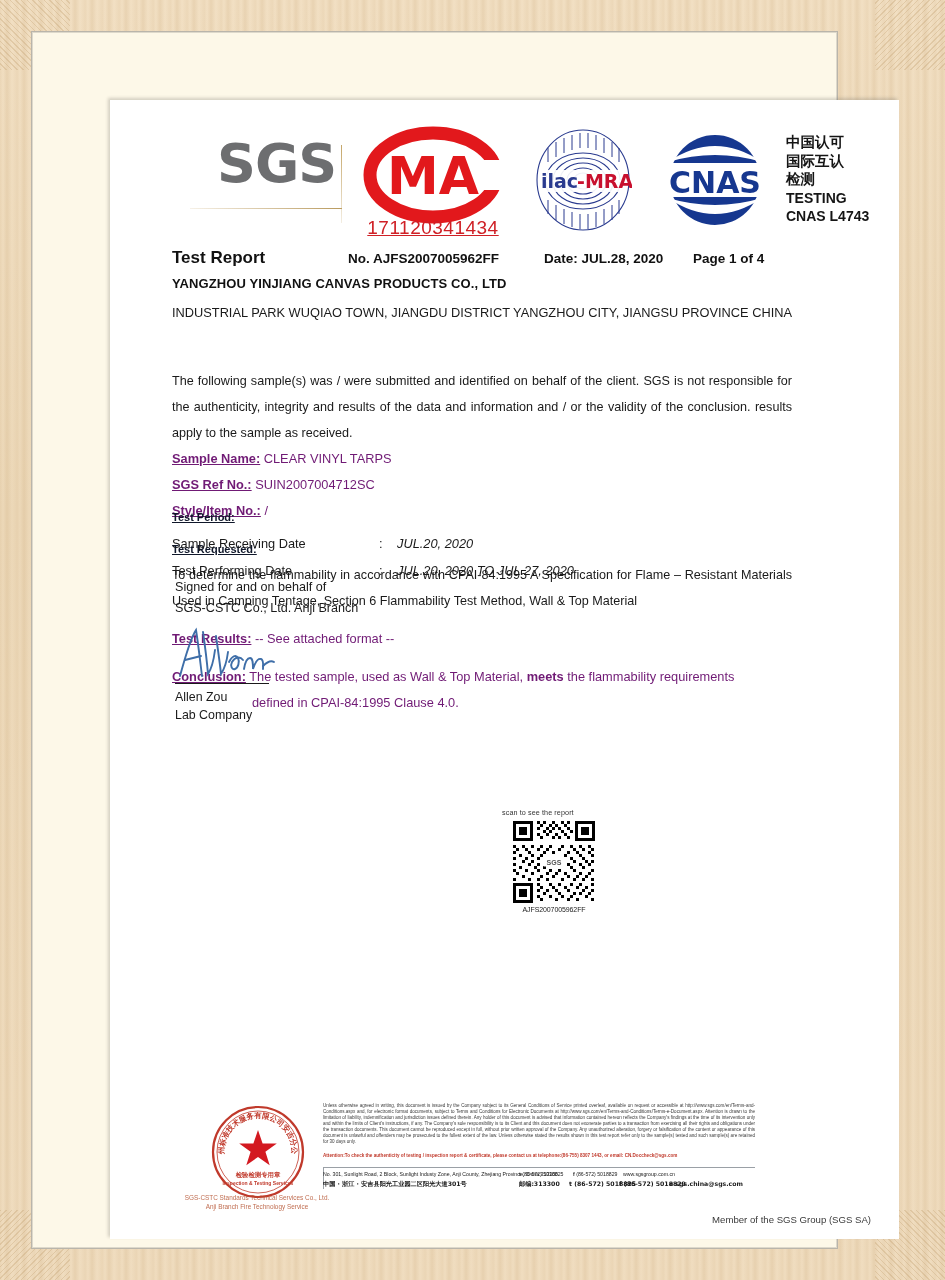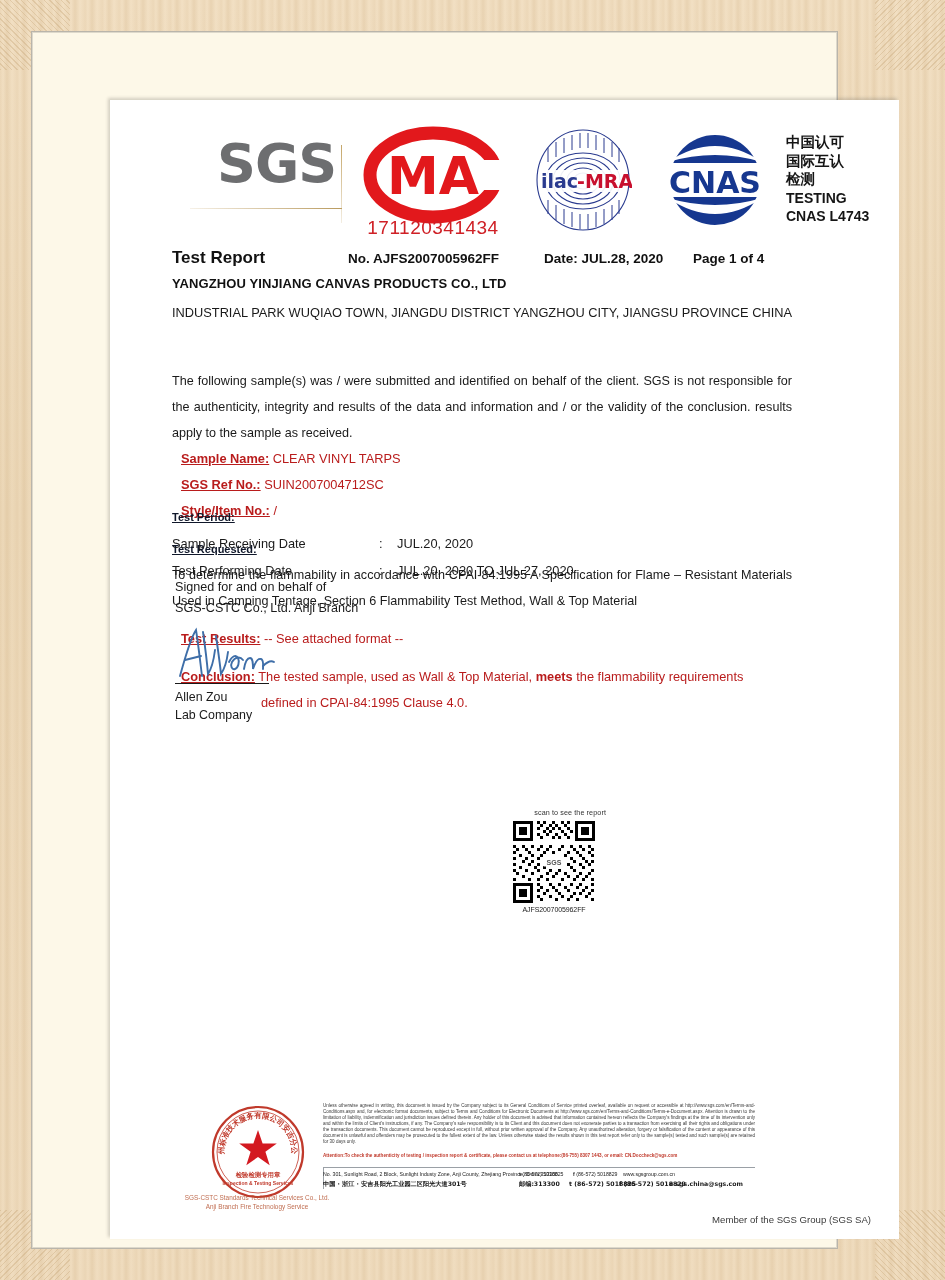--- a/index.html
+++ b/index.html
@@ -99,20 +99,21 @@
   }
   .cma-num {
     position: absolute;
     left: 249px; top: 97px;
     width: 148px;
     text-align: center;
     color: #cf2026;
     font-family: "Liberation Sans", sans-serif;
     font-size: 19px;
     letter-spacing: 0.5px;
+    text-decoration: underline;
   }
 
   .ilac-logo {
     position: absolute;
     left: 424px; top: 8px;
     width: 98px; height: 104px;
   }
 
   .cnas-logo {
     position: absolute;
@@ -168,24 +169,23 @@
     width: 620px;
   }
   .para {
     font-size: 12.6px;
     color: #1a1a1a;
     line-height: 26px;
     text-align: justify;
   }
   .field {
     font-size: 12.8px;
-    color: #b91c1c;
+    color: #701a75;
     line-height: 26px;
     white-space: nowrap;
-    margin-left: 9px;
   }
   .lbl { font-weight: bold; text-decoration: underline; }
   .hdr-lbl {
     font-size: 11px;
     font-weight: bold;
     text-decoration: underline;
     color: #0f172a;
     line-height: 26px;
   }
   .spacer-sm { height: 12px; }
@@ -194,21 +194,21 @@
   .period-table {
     position: absolute;
     left: 62px; top: 404px;
     width: 520px;
     font-size: 12.8px;
     color: #1a1a1a;
   }
   .period-table .row { display: flex; line-height: 27px; }
   .period-table .c1 { width: 207px; }
   .period-table .c2 { width: 18px; }
-  .period-table .c3 { flex: 1; }
+  .period-table .c3 { flex: 1; font-style: italic; }
 
   .signed {
     position: absolute;
     left: 65px; top: 477px;
     font-size: 12.6px;
     color: #1a1a1a;
     line-height: 21px;
   }
   .sig-img { position: absolute; left: 62px; top: 522px; width: 110px; height: 62px; }
   .sig-line {
@@ -223,21 +223,21 @@
     font-size: 12.4px;
     color: #1a1a1a;
     line-height: 18px;
   }
 
   
   .qr-wrap { position: absolute; left: 392px; top: 708px; width: 104px; }
   .qr-cap {
     font-size: 7.2px;
     color: #333;
-    text-align: right;
+    text-align: left;
     letter-spacing: 0.1px;
     margin-bottom: 2px;
   }
   .qr-code { position: relative; width: 86px; height: 86px; margin: 0 auto; }
   .qr-id {
     font-size: 7px;
     color: #222;
     text-align: center;
     margin-top: 1px;
     letter-spacing: -0.1px;

